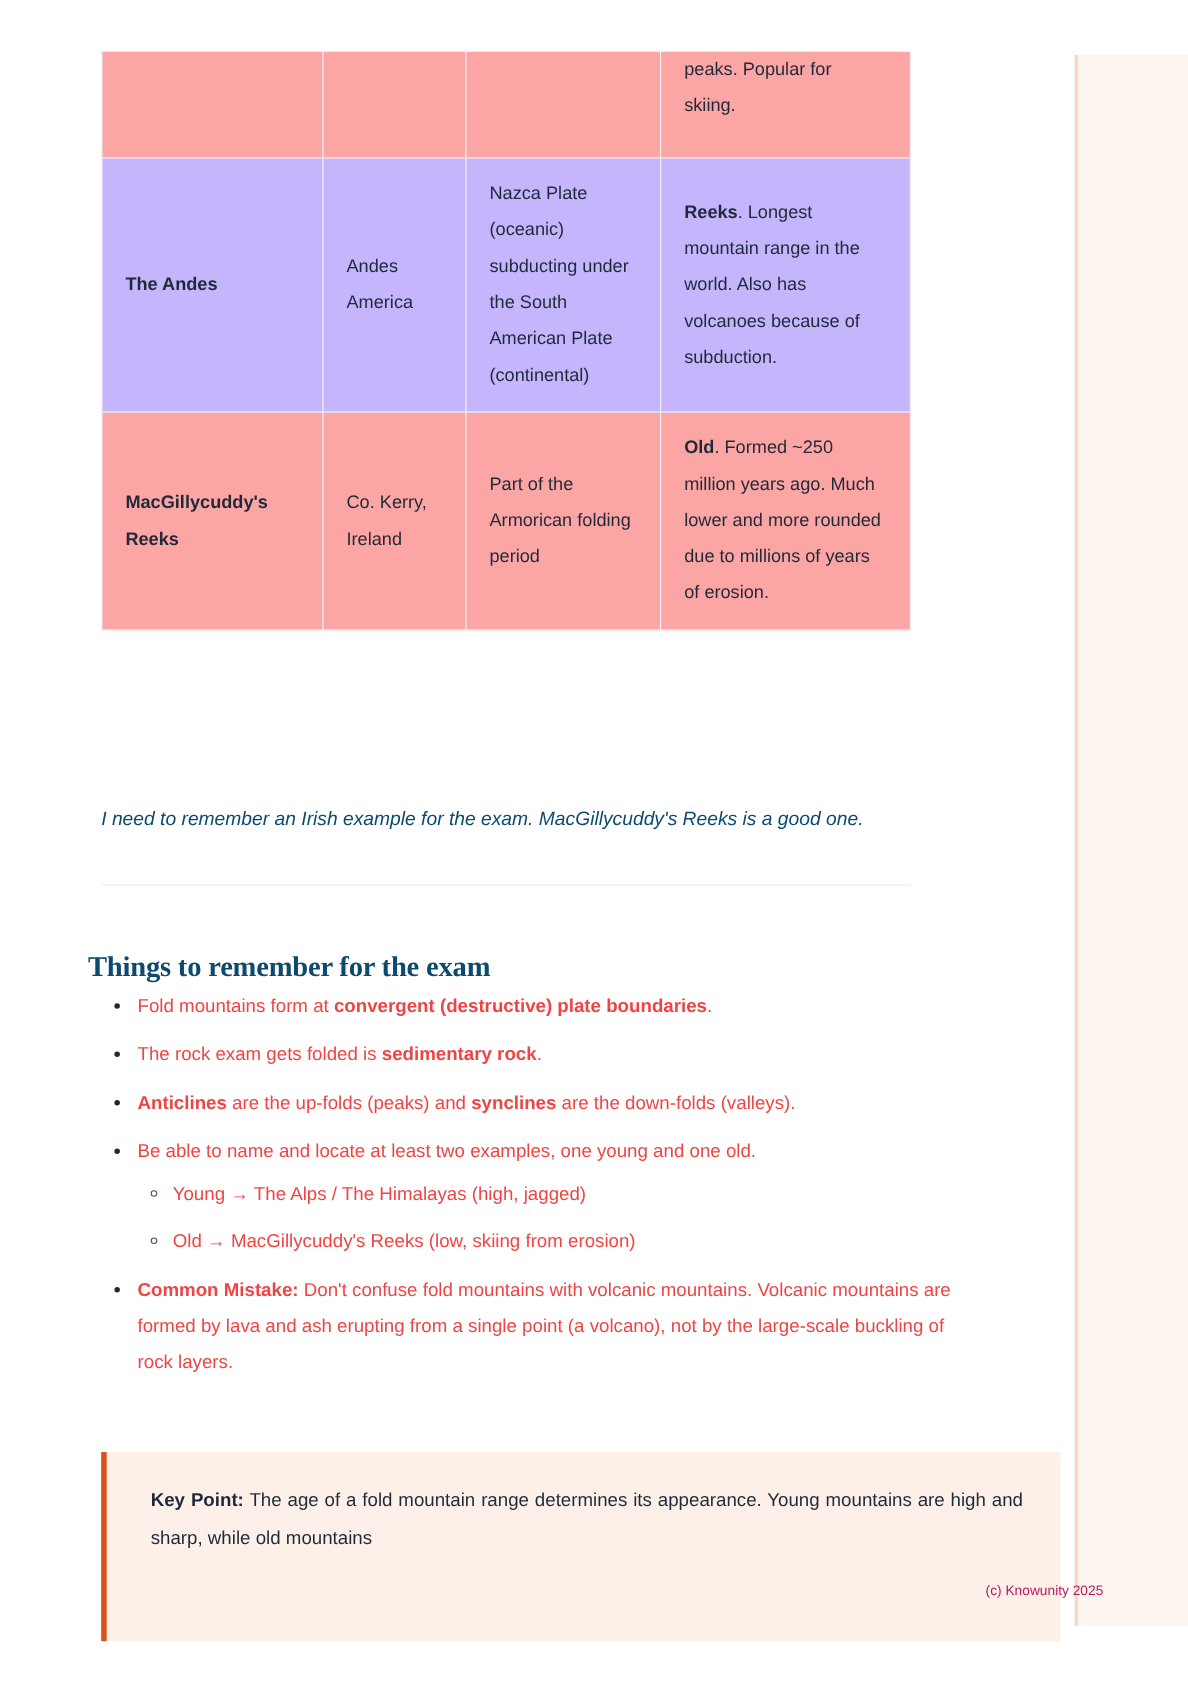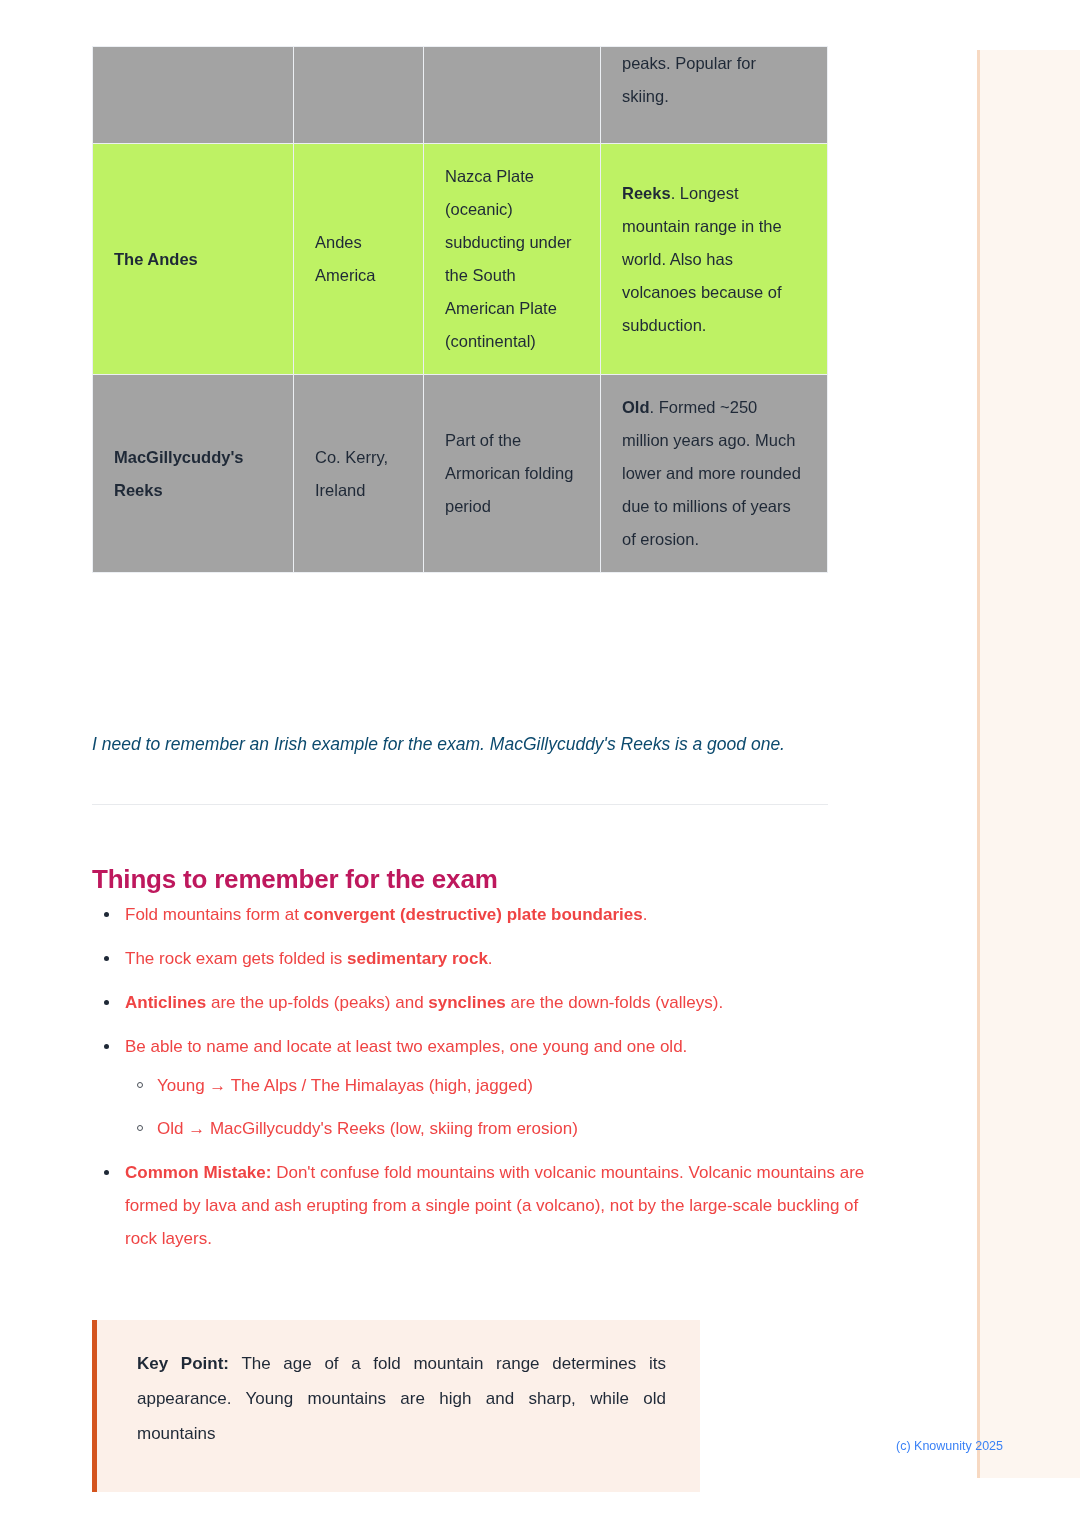--- a/index.html
+++ b/index.html
@@ -61,23 +61,23 @@
   }
   table.facts col.c1 { width: 201px; }
   table.facts col.c2 { width: 130px; }
   table.facts col.c3 { width: 177px; }
   table.facts col.c4 { width: 227px; }
 
   table.facts td {
     border: 1px solid #eceff3;
     padding: 16px 20px 16px 21px;
     vertical-align: middle;
-    background: #bef264;
-  }
-  table.facts tr.tint td { background: #a3a3a3; }
+    background: #c4b5fd;
+  }
+  table.facts tr.tint td { background: #fca5a5; }
   table.facts td.name { font-weight: bold; }
   table.facts td.clip-top {
     padding-top: 0;
     vertical-align: top;
     height: 80px;
   }
   table.facts td.clip-top .clipline { margin-top: -4px; }
   table.facts b { font-weight: bold; }
 
   
@@ -100,26 +100,27 @@
     width: 736px;
     height: 0;
     margin: 0;
     border: none;
     border-top: 1.5px solid #e8eaed;
   }
 
   
   .section-title {
     position: absolute;
-    left: 92px;
+    left: 80px;
     top: 842px;
     font-size: 26px;
     font-weight: bold;
     letter-spacing: -0.2px;
-    color: #be185d;
+    color: #0c4a6e;
+    font-family: Liberation Serif, serif;
   }
 
   
   ul.points {
     position: absolute;
     left: 92px;
     top: 898px;
     width: 745px;
     margin: 0;
     padding: 0 0 0 33px;
@@ -163,41 +164,41 @@
     border-radius: 50%;
     border: 1.3px solid #4b5159;
     box-sizing: border-box;
   }
 
   
   .callout {
     position: absolute;
     left: 92px;
     top: 1320px;
-    width: 608px;
+    width: 872px;
     height: 172px;
     box-sizing: border-box;
     background: #fcf0e9;
     border-left: 5px solid #d4541e;
     padding: 26px 34px 0 40px;
     font-size: 17px;
     line-height: 35px;
     color: #1f2937;
     text-align: justify;
     overflow: hidden;
   }
   .callout b { font-weight: bold; }
 
   
   .watermark {
     position: absolute;
     left: 896px;
     top: 1439px;
     font-size: 12.5px;
-    color: #3b82f6;
+    color: #be185d;
     white-space: nowrap;
   }
 </style>
 </head>
 <body>
 
 <div class="right-panel"></div>
 <div class="right-rule"></div>
 
 <div class="page">

